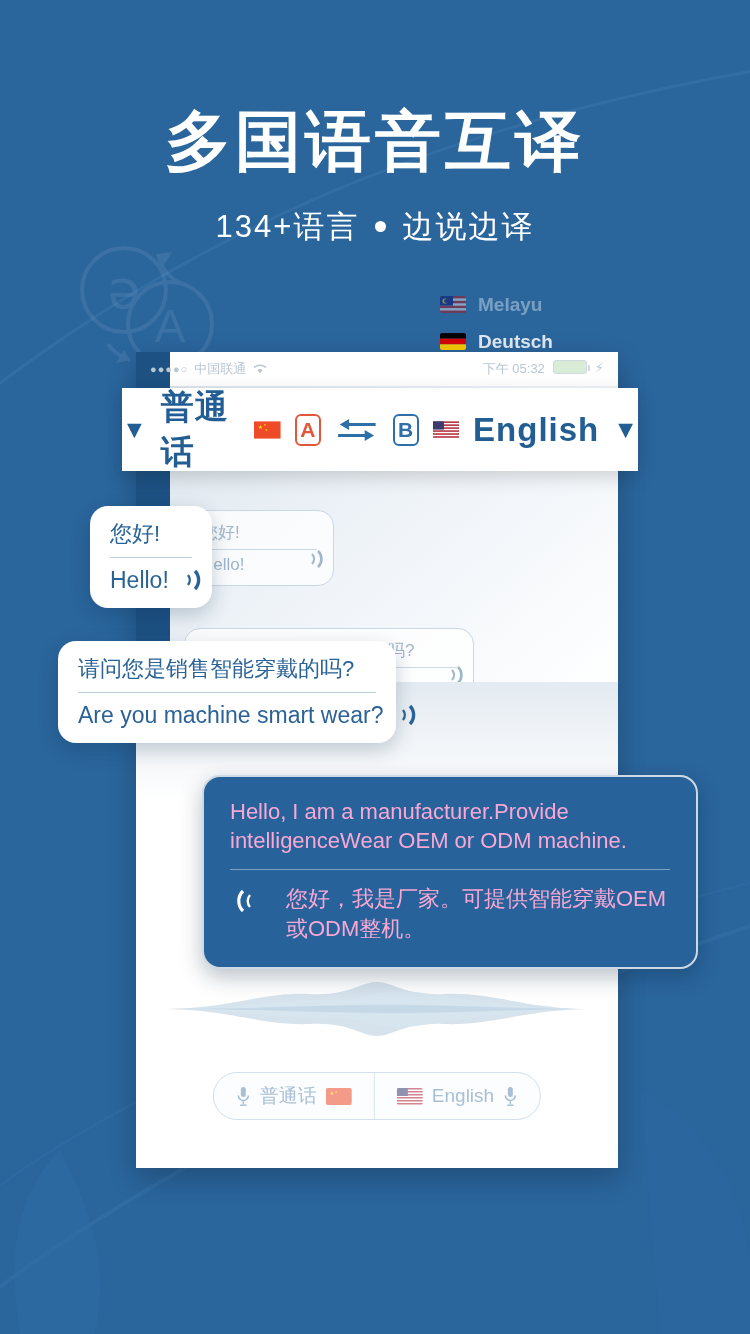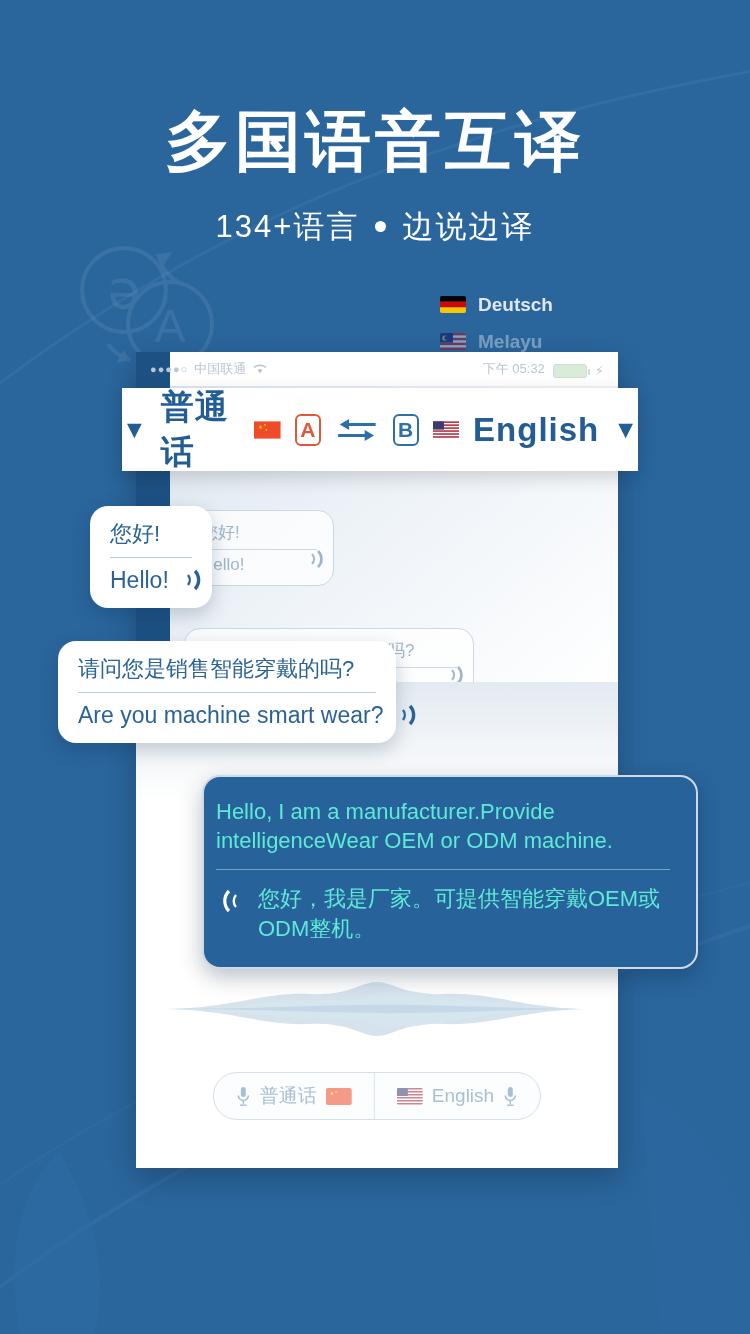--- a/index.html
+++ b/index.html
@@ -53,21 +53,21 @@
   .phone-left-strip {
     position:absolute; left:0; top:0; width:34px; height:330px; background:#1d5183;
   }
   .statusbar {
     position:absolute; left:0; right:0; top:0; height:34px;
     display:flex; align-items:center; padding:0 14px;
     color:#b9c6d3; font-size:13px;
   }
   .sb-left { display:flex; align-items:center; gap:6px; }
   .sb-dots { letter-spacing:1px; font-size:11px; }
-  .sb-right { margin-left:auto; display:flex; align-items:flex-end; gap:8px; }
+  .sb-right { margin-left:auto; display:flex; align-items:flex-start; gap:8px; }
   .battery {
     width:34px; height:14px; border:1px solid #cfd9e2; border-radius:3px;
     position:relative; background:#d9ecd6;
   }
   .battery:after{content:"";position:absolute;right:-4px;top:4px;width:2px;height:6px;background:#cfd9e2;border-radius:0 1px 1px 0;}
 
   
   .ghost-bubble {
     position:absolute; border:1px solid #c9d8e6; border-radius:16px;
     background:rgba(255,255,255,.75); color:#9fb6cb; padding:10px 16px;
@@ -127,25 +127,25 @@
     padding:14px 20px;
   }
   .bw-top { font-size:22px; color:#2b6397; line-height:1.25; white-space:nowrap; }
   .bw-rule { height:1px; background:#b9cede; margin:9px 0 8px 0; }
   .bw-bot { font-size:23px; color:#2b6397; line-height:1.25; display:flex; align-items:center; gap:12px; white-space:nowrap; }
 
   .bubble-blue {
     position:absolute; left:202px; top:775px; width:496px;
     background:#27629b; border:2px solid #cfd9e4; border-radius:18px;
     box-shadow:0 8px 22px rgba(8,32,56,.28);
-    padding:20px 26px 22px 12px; color:#5eead4;
+    padding:20px 26px 22px 26px; color:#f9a8d4;
   }
   .bb-en { font-size:22px; line-height:1.32; }
   .bb-rule { height:1px; background:#7ca0c2; margin:14px 0 14px 0; }
-  .bb-zh-row { display:flex; align-items:flex-start; gap:14px; }
+  .bb-zh-row { display:flex; align-items:flex-start; gap:28px; }
   .bb-zh { font-size:22px; line-height:1.38; }
   .snd { flex:0 0 auto; }
 </style>
 </head>
 <body>
 
 <svg class="bg-arcs" viewBox="0 0 750 1334" preserveAspectRatio="none">
   <path d="M -60 430 C 160 250 420 120 820 60" stroke="#3a74ab" stroke-width="3" fill="none" opacity=".55"></path>
   <path d="M -60 1335 C 120 1180 420 1030 830 900" stroke="#3a74ab" stroke-width="4" fill="none" opacity=".45"></path>
   <path d="M -80 1250 C 60 1120 300 1000 760 880" stroke="#3a74ab" stroke-width="2" fill="none" opacity=".3"></path>
@@ -167,39 +167,39 @@
 <div class="header">
   <div class="headline">多国语音互译</div>
   <div class="subline">
     <span>134+语言</span>
     <span class="sub-dot"></span>
     <span>边说边译</span>
   </div>
 </div>
 
 <div class="lang-list">
-  <div class="lang-row r1">
-    <svg class="flag" viewBox="0 0 26 17">
-      <rect width="26" height="5.67" fill="#000"></rect>
-        <rect y="5.67" width="26" height="5.67" fill="#dd0000"></rect>
-      <rect y="11.33" width="26" height="5.67" fill="#ffce00"></rect>
-    </svg>
-    <span class="lname">Deutsch</span>
-  </div>
   <div class="lang-row r0">
     <svg class="flag" viewBox="0 0 26 17">
       <rect width="26" height="17" fill="#cc0001"></rect>
       <rect y="2.4" width="26" height="2.4" fill="#fff"></rect>
         <rect y="7.3" width="26" height="2.4" fill="#fff"></rect>
       <rect y="12.1" width="26" height="2.4" fill="#fff"></rect>
         <rect width="13" height="9.7" fill="#010066"></rect>
       <circle cx="5" cy="5" r="2.6" fill="#ffcc00"></circle>
         <circle cx="6.2" cy="5" r="2.1" fill="#010066"></circle>
     </svg>
     <span class="lname">Melayu</span>
+  </div>
+  <div class="lang-row r1">
+    <svg class="flag" viewBox="0 0 26 17">
+      <rect width="26" height="5.67" fill="#000"></rect>
+        <rect y="5.67" width="26" height="5.67" fill="#dd0000"></rect>
+      <rect y="11.33" width="26" height="5.67" fill="#ffce00"></rect>
+    </svg>
+    <span class="lname">Deutsch</span>
   </div>
   <div class="lang-row r2">
     <svg class="flag" viewBox="0 0 26 17" style="border-radius:50%;width:24px;height:24px">
       <circle cx="13" cy="8.5" r="8.5" fill="#c60b1e"></circle>
       <rect x="4.5" y="4.5" width="17" height="8" fill="#ffc400"></rect>
       <rect x="8" y="6" width="4" height="5" fill="#c60b1e"></rect>
     </svg>
     <span class="lname">Espanol</span>
   </div>
   <div class="lang-row r3" style="height:52px">

